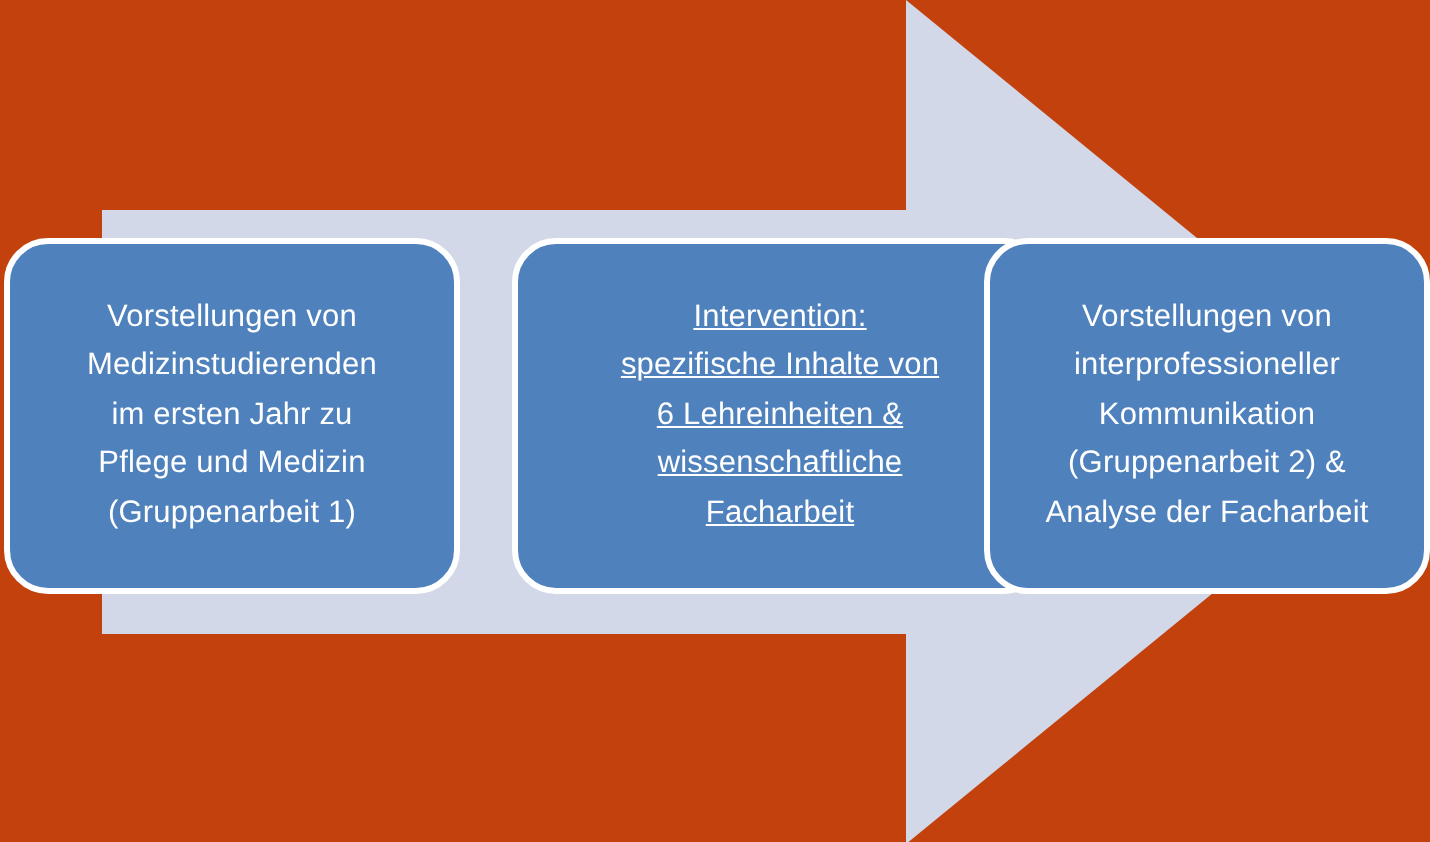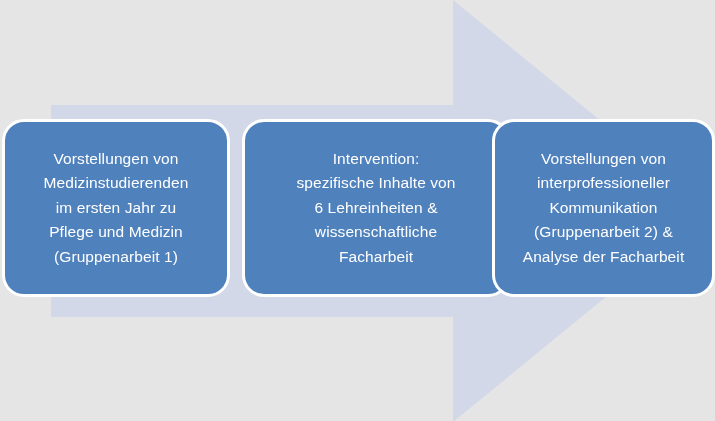--- a/index.html
+++ b/index.html
@@ -4,21 +4,21 @@
 <style>
   html, body {
     margin: 0;
     padding: 0;
     background: #FFFFFF;
   }
   #canvas {
     position: relative;
     width: 715px;
     height: 421px;
-    background: #e5e5e5;
+    background: #c2410c;
     overflow: hidden;
     font-family: "Liberation Sans", "DejaVu Sans", sans-serif;
   }
   #arrow-layer {
     position: absolute;
     left: 0;
     top: 0;
     width: 715px;
     height: 421px;
   }
@@ -37,21 +37,21 @@
     line-height: 24.5px;
     padding: 4px 6px;
   }
   .stage-label {
     display: block;
     white-space: pre-line;
     font-weight: 400;
     letter-spacing: 0.1px;
   }
   #stage-1 { left: 2px;   top: 119px; width: 228px; height: 178px; }
-  #stage-2 { left: 242px; top: 119px; width: 268px; height: 178px; }
+  #stage-2 { left: 256px; top: 119px; width: 268px; height: 178px; text-decoration: underline; }
   #stage-3 { left: 492px; top: 119px; width: 223px; height: 178px; }
 </style>
 </head>
 <body>
 
 <div id="canvas">
 
   <svg id="arrow-layer" viewBox="0 0 715 421" width="715" height="421" xmlns="http://www.w3.org/2000/svg" aria-hidden="true">
     <polygon points="51,105 453,105 453,0 711,211 453,422 453,317 51,317" fill="#D2D8E8"></polygon>
   </svg>

